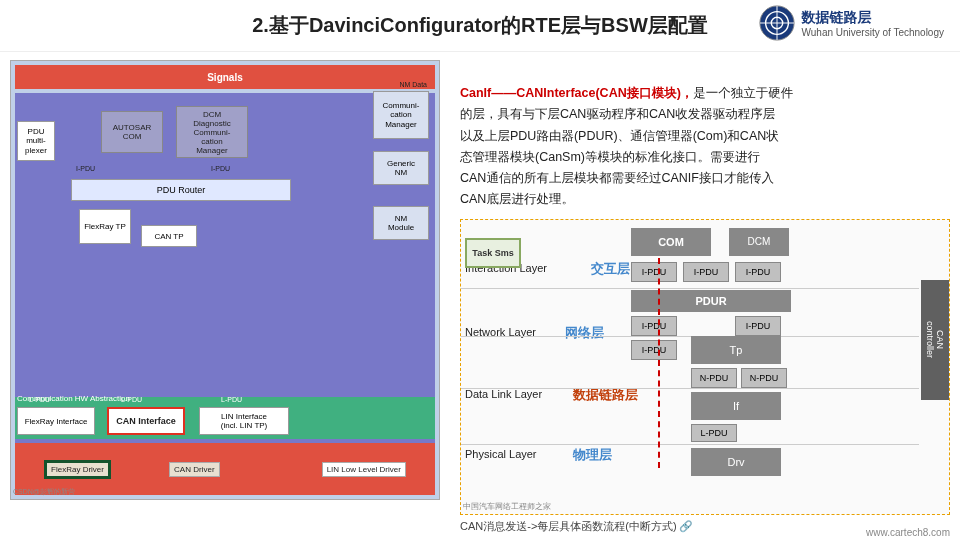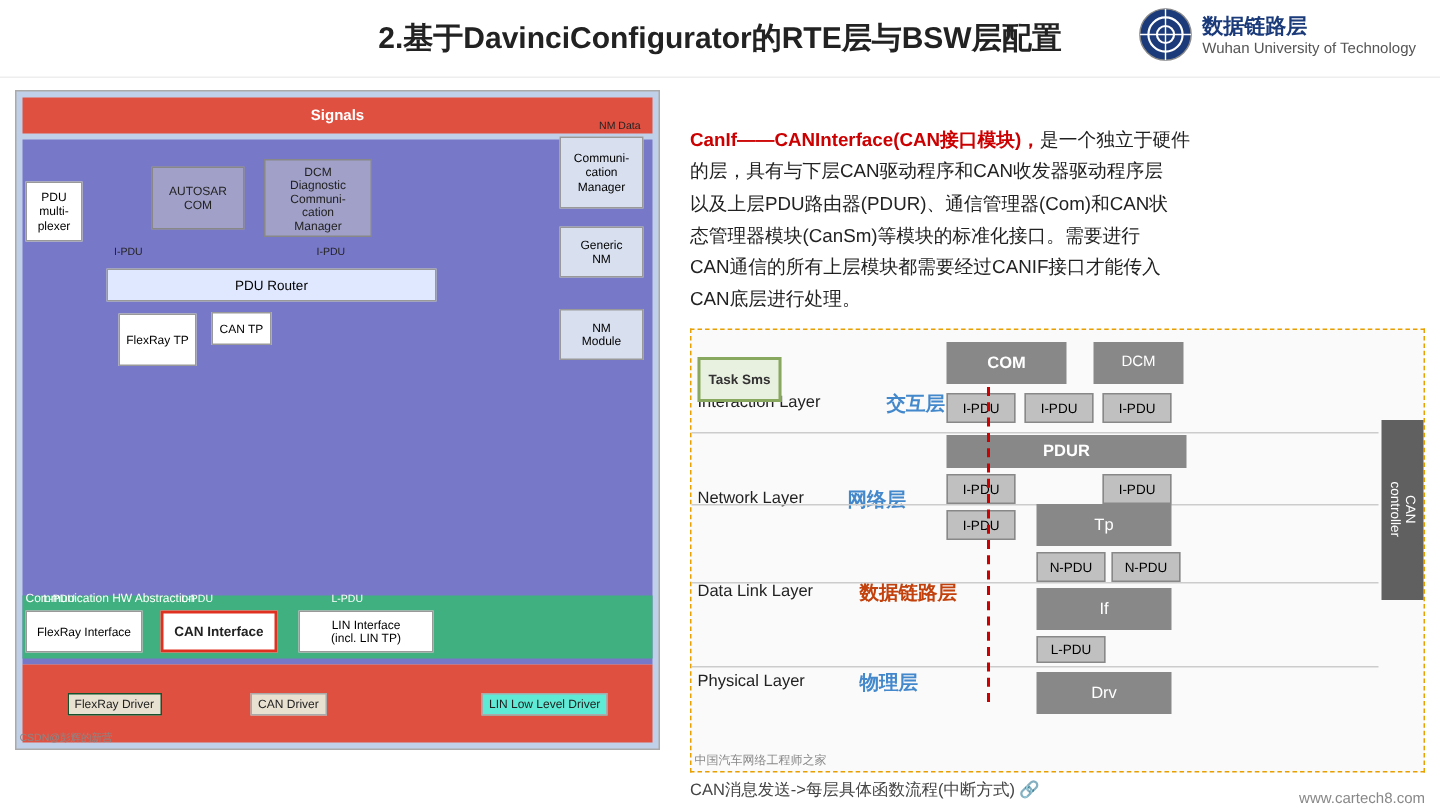--- a/index.html
+++ b/index.html
@@ -229,36 +229,36 @@
       <div class="diag-white-box" style="right:10px;top:30px;width:56px;height:48px;font-size:8px;line-height:1.2;background:#d8e0f0;">Communi-<br>cation<br>Manager</div>
 
       <div class="diag-white-box" style="right:10px;top:90px;width:56px;height:34px;font-size:8px;background:#d8e0f0;">Generic<br>NM</div>
 
       <div class="diag-white-box" style="left:60px;top:118px;width:220px;height:22px;font-size:9px;background:#e0e8ff;">PDU Router</div>
 
       <div class="diag-white-box" style="right:10px;top:145px;width:56px;height:34px;font-size:8px;background:#d8e0f0;">NM<br>Module</div>
 
       <div class="diag-white-box" style="left:68px;top:148px;width:52px;height:35px;font-size:8px;">FlexRay TP</div>
 
-      <div class="diag-white-box" style="left:130px;top:147px;width:40px;height:22px;font-size:8px;">CAN TP</div>
+      <div class="diag-white-box" style="left:130px;top:164px;width:56px;height:22px;font-size:8px;">CAN TP</div>
 
       <div style="position:absolute;left:6px;bottom:96px;font-size:8px;color:#fff;z-index:12;">Communication HW Abstraction</div>
 
       <div class="diag-green-bar"></div>
 
       <div class="diag-white-box" style="left:6px;bottom:64px;width:78px;height:28px;font-size:8px;z-index:12;">FlexRay Interface</div>
 
       <div class="diag-highlight-box" style="left:96px;bottom:64px;width:78px;height:28px;font-size:9px;font-weight:bold;z-index:12;">CAN Interface</div>
 
       <div class="diag-white-box" style="left:188px;bottom:64px;width:90px;height:28px;font-size:8px;z-index:12;">LIN Interface<br>(incl. LIN TP)</div>
 
       <div class="diag-bottom-red" style="bottom:4px;height:52px;display:flex;align-items:center;justify-content:space-around;">
-        <div style="background:#e8e0d0;border:1px solid #14532d;font-size:8px;padding:2px 4px;color:#222;">FlexRay Driver</div>
+        <div style="background:#e8e0d0;border:3px solid #14532d;font-size:8px;padding:2px 4px;color:#222;">FlexRay Driver</div>
         <div style="background:#e8e0d0;border:1px solid #aaa;font-size:8px;padding:2px 4px;color:#222;">CAN Driver</div>
-        <div style="background:#5eead4;border:1px solid #aaa;font-size:8px;padding:2px 4px;color:#222;margin-left:44px;">LIN Low Level Driver</div>
+        <div style="background:#ffffff;border:1px solid #aaa;font-size:8px;padding:2px 4px;color:#222;margin-left:44px;">LIN Low Level Driver</div>
       </div>
 
       <div style="position:absolute;left:18px;bottom:96px;font-size:7px;color:#fff;z-index:12;">L-PDU</div>
       <div style="position:absolute;left:110px;bottom:96px;font-size:7px;color:#fff;z-index:12;">L-PDU</div>
       <div style="position:absolute;left:210px;bottom:96px;font-size:7px;color:#fff;z-index:12;">L-PDU</div>
 
       <div style="position:absolute;left:65px;top:104px;font-size:7px;color:#222;z-index:12;">I-PDU</div>
       <div style="position:absolute;left:200px;top:104px;font-size:7px;color:#222;z-index:12;">I-PDU</div>
 
       <div style="position:absolute;right:12px;top:20px;font-size:7px;color:#222;z-index:12;">NM Data</div>

